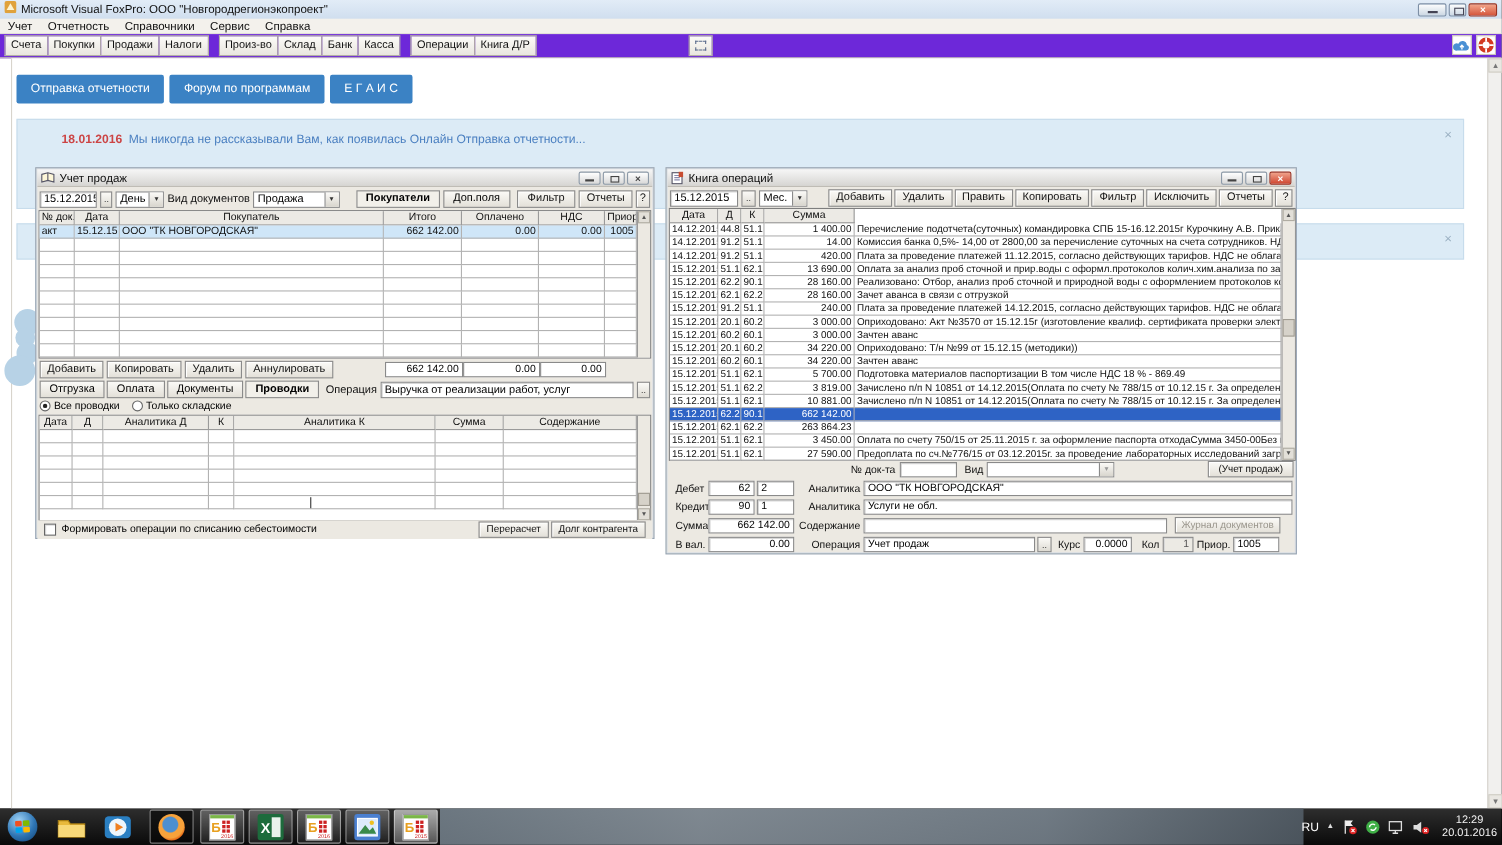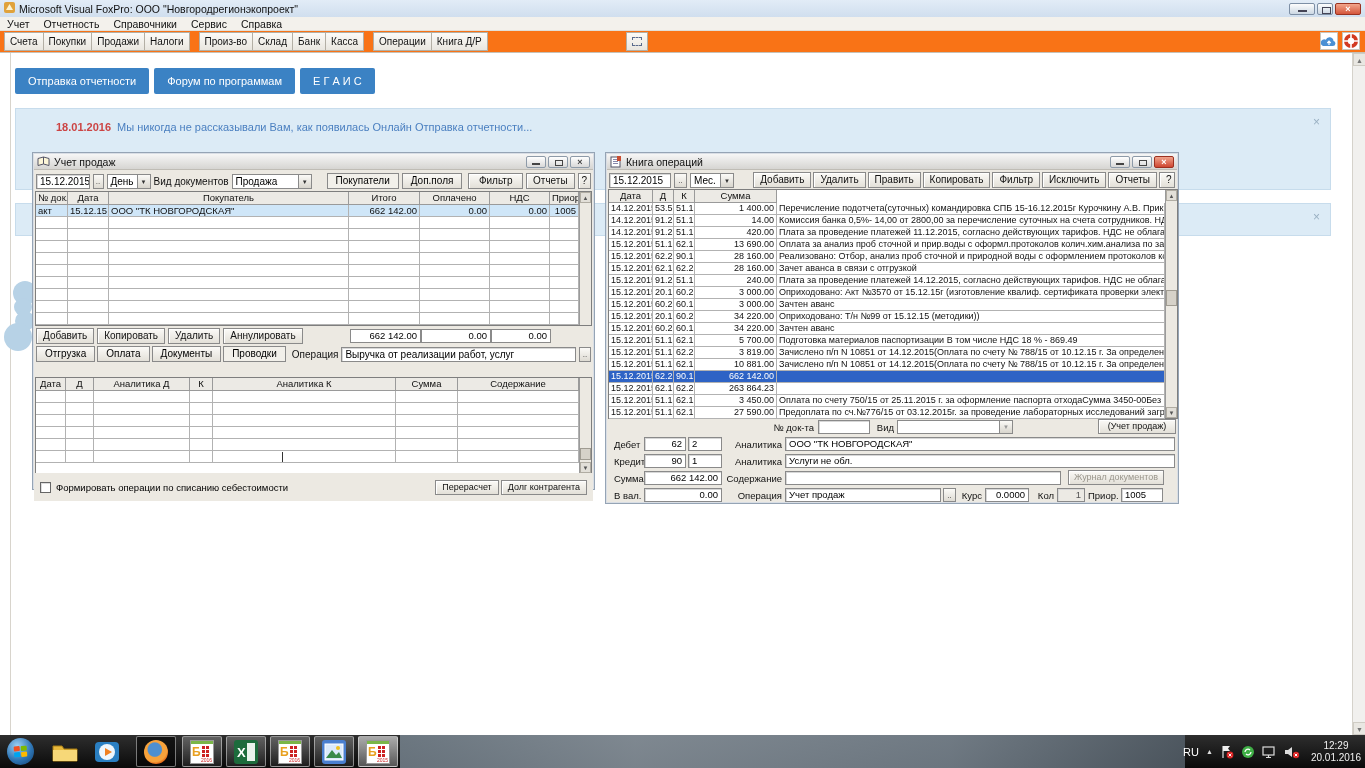--- a/index.html
+++ b/index.html
@@ -10,21 +10,21 @@
 
 .mainwin{position:absolute;left:0;top:0;width:1365px;height:735px;background:#fff}
 .titlebar{position:absolute;left:0;top:0;width:100%;height:16px;background:linear-gradient(#e2ecf7,#c2d4e8);border-bottom:1px solid #93a9c2;display:flex;align-items:flex-end;padding:15px 4px;font-size:10.5px;color:#111}
 .titlebar .ttxt{margin-left:4px}
 .wb{display:inline-block;height:12px;border-radius:2px;border:1px solid #7d8fa5;background:linear-gradient(#fdfdfd,#ccd8e4);margin-left:2px;position:relative;vertical-align:middle}
 .wb-min{width:26px}.wb-min::after{content:"";position:absolute;left:8px;bottom:2px;width:9px;height:2px;background:#445}
 .wb-rest{width:16px}.wb-rest::after{content:"";position:absolute;left:4px;top:3px;width:7px;height:5px;border:1px solid #445}
 .wb-close{width:26px;background:linear-gradient(#f2a58c,#d4563c);border-color:#993322;color:#fff;font-size:9px;text-align:center;line-height:11px;font-weight:bold}
 .menubar{position:absolute;left:0;top:17px;width:100%;height:14px;background:#f3f1ec;display:flex;align-items:center;font-size:10.5px;border-bottom:1px solid #e2dfd8}
 .menu-item{padding:0 7px;color:#111}
-.toolbar{position:absolute;left:0;top:31px;width:100%;height:22px;background:#f97316;border-bottom:1px solid #c6c1b7}
+.toolbar{position:absolute;left:0;top:31px;width:100%;height:22px;background:#6d28d9;border-bottom:1px solid #c6c1b7}
 .tb-groups{display:flex;align-items:center;height:100%;padding-left:4px}
 .tb-group{display:flex;margin-right:9px}
 .tb-btn{font-size:10px;color:#111;background:linear-gradient(#fcfbf8,#e9e6df);border:1px solid #b3afa5;border-right:none;padding:2px 5px;line-height:13px;white-space:nowrap}
 .tb-group .tb-btn:last-child{border-right:1px solid #b3afa5}
 .tb-iconbtn{width:22px;height:19px;border:1px solid #b3afa5;background:linear-gradient(#fcfbf8,#e9e6df);display:flex;align-items:center;justify-content:center}
 .dashed-sq{width:10px;height:9px;border:1px dashed #5a6b8c}
 .tb-right{position:absolute;right:5px;top:1px;display:flex;gap:4px}
 .tb-right .icobtn{width:18px;height:18px;display:flex;align-items:center;justify-content:center;background:#fff;border:1px solid #c9c4ba}
 
 
@@ -60,21 +60,21 @@
 .cwb-close-red{background:linear-gradient(#f0a38b,#cf4631);border-color:#9c3020;color:#fff}
 
 .cw-controls{position:absolute;left:3px;right:3px;display:flex;align-items:center;gap:3px;font-size:10px}
 .fld{background:#fff;border:1px solid #8a8a8a;box-shadow:inset 1px 1px 0 #d7d7d7;height:15px;line-height:13px;font-size:10px;padding:0 3px;white-space:nowrap;overflow:hidden}
 .mini-btn{width:13px;height:15px;background:linear-gradient(#fbfaf7,#dedbd3);border:1px solid #8a8a8a;font-size:8px;text-align:center;line-height:13px;color:#333}
 .dd{display:flex;height:15px;border:1px solid #8a8a8a;background:#fff}
 .dd .ddv{flex:1;font-size:10px;line-height:13px;padding:0 3px;white-space:nowrap;overflow:hidden}
 .dda{width:13px;background:linear-gradient(#fbfaf7,#d8d5cd);border-left:1px solid #8a8a8a;font-size:6px;color:#333;text-align:center;line-height:14px}
 .btn3d{background:linear-gradient(#fbfaf7,#e3e0d8);border:1px solid #8a8a8a;box-shadow:inset 1px 1px 0 #fff;font-size:10px;text-align:center;line-height:14px;height:16px;white-space:nowrap;padding:0 6px;color:#111}
 .tabbtn{background:linear-gradient(#fbfaf7,#e3e0d8);border:1px solid #8a8a8a;font-size:10px;line-height:14px;height:16px;padding:0 8px;white-space:nowrap}
-.tabbtn.active{background:#f2f0ea;font-weight:normal}
+.tabbtn.active{background:#f2f0ea;font-weight:bold}
 .lbl{font-size:10px;color:#111;white-space:nowrap}
 
 
 .tblbox{position:absolute;background:#fff;border:1px solid #7e7e7e;padding-right:12px}
 .trow{display:grid}
 .cell{border-right:1px solid #b2b2b2;border-bottom:1px solid #b2b2b2;padding:0 2px;font-size:9.5px;line-height:11px;height:12px;white-space:nowrap;overflow:hidden;color:#111}
 .hdr .cell{background:#eceae5;text-align:center;border-color:#9a9a9a;height:13px;line-height:12px}
 .num{text-align:right}
 .t1grid{grid-template-columns:32px 41px 240px 71px 70px 60px 1fr}
 .t2grid{grid-template-columns:30px 28px 96px 23px 183px 62px 1fr}
@@ -83,21 +83,21 @@
 .jrow .cell{font-size:9px}
 .jrow.jsel .cell{background:#2e63c5;color:#fff}
 .vscroll{position:absolute;right:0;top:0;bottom:0;width:12px;background:#ece9e2;border-left:1px solid #9a9a9a}
 .vscroll .sa{position:absolute;left:0;width:11px;height:11px;background:#e2dfd8;border:1px solid #b0aca2;font-size:6px;color:#555;text-align:center;line-height:10px}
 .vthumb{position:absolute;left:0;width:11px;background:#d6d2c9;border:1px solid #a09c92}
 
 .totbox{position:absolute;height:14px;background:#fff;border:1px solid #8a8a8a;font-size:9.5px;line-height:12px;text-align:right;padding:0 3px}
 .radio{width:10px;height:10px;border-radius:50%;border:1px solid #666;background:#fff;display:inline-block;position:relative;vertical-align:-2px;margin-right:3px}
 .radio.on::after{content:"";position:absolute;left:2px;top:2px;width:4px;height:4px;border-radius:50%;background:#222}
 .chk{width:11px;height:11px;border:1px solid #666;background:#fff;display:inline-block;vertical-align:-2px;margin-right:5px;box-shadow:inset 1px 1px 0 #ddd}
-.bstrip{position:absolute;left:1px;right:1px;height:28px;background:#ece9e2;display:flex;align-items:center;padding:0 6px;font-size:9.5px}
+.bstrip{position:absolute;left:1px;right:1px;height:17px;background:#ece9e2;display:flex;align-items:center;padding:0 6px;font-size:9.5px}
 
 
 .jd-lbl{position:absolute;font-size:9.5px;color:#111;line-height:13px;text-align:right;white-space:nowrap}
 .jd-fld{position:absolute;height:14px;background:#fff;border:1px solid #8a8a8a;box-shadow:inset 1px 1px 0 #d7d7d7;font-size:9.5px;line-height:12px;padding:0 3px;white-space:nowrap;overflow:hidden}
 .jd-fld.gray{background:#eceae4;color:#555}
 .jd-btn{position:absolute;height:15px}
 
 
 .caret{position:absolute;width:1px;height:10px;background:#333;z-index:12}
 
@@ -368,20 +368,24 @@
             <div class="tabbtn">Оплата</div>
             <div class="tabbtn">Документы</div>
             <div class="tabbtn active">Проводки</div>
           </div>
       <span style="flex:1"></span>
       <span class="lbl">Операция</span>
       <div class="fld" style="width:252px">Выручка от реализации работ, услуг</div>
       <div class="mini-btn">..</div>
     </div>
 
+    <div class="cw-controls" style="top:210px;height:12px;font-size:9.5px">
+      <span><span class="radio on"></span><span style="font-size:9.5px">Все проводки</span></span>
+      <span style="margin-left:8px"><span class="radio"></span><span style="font-size:9.5px">Только складские</span></span>
+    </div>
 
     <div class="tblbox" style="left:2px;top:224px;width:557px;height:97px">
       <div class="trow t2grid hdr">
             <div class="cell">Дата</div>
             <div class="cell">Д</div>
             <div class="cell">Аналитика Д</div>
             <div class="cell">К</div>
             <div class="cell">Аналитика К</div>
             <div class="cell">Сумма</div>
             <div class="cell">Содержание</div>
@@ -497,21 +501,21 @@
     <div class="tblbox" style="left:2px;top:36px;width:570px;height:230px">
       <div class="trow jgrid hdr">
             <div class="cell">Дата</div>
             <div class="cell">Д</div>
             <div class="cell">К</div>
             <div class="cell">Сумма</div>
           </div>
       <div>
             <div class="trow jgrid jrow">
               <div class="cell">14.12.2015</div>
-              <div class="cell">53.5</div>
+              <div class="cell">44.8</div>
               <div class="cell">51.1</div>
               <div class="cell num">1 400.00</div>
               <div class="cell">Перечисление подотчета(суточных) командировка СПБ 15-16.12.2015г Курочкину А.В. Приказ 188-КОМ с</div>
             </div>
             <div class="trow jgrid jrow">
               <div class="cell">14.12.2015</div>
               <div class="cell">91.2</div>
               <div class="cell">51.1</div>
               <div class="cell num">14.00</div>
               <div class="cell">Комиссия банка 0,5%- 14,00 от 2800,00 за перечисление суточных на счета сотрудников. НДС не облаг</div>

